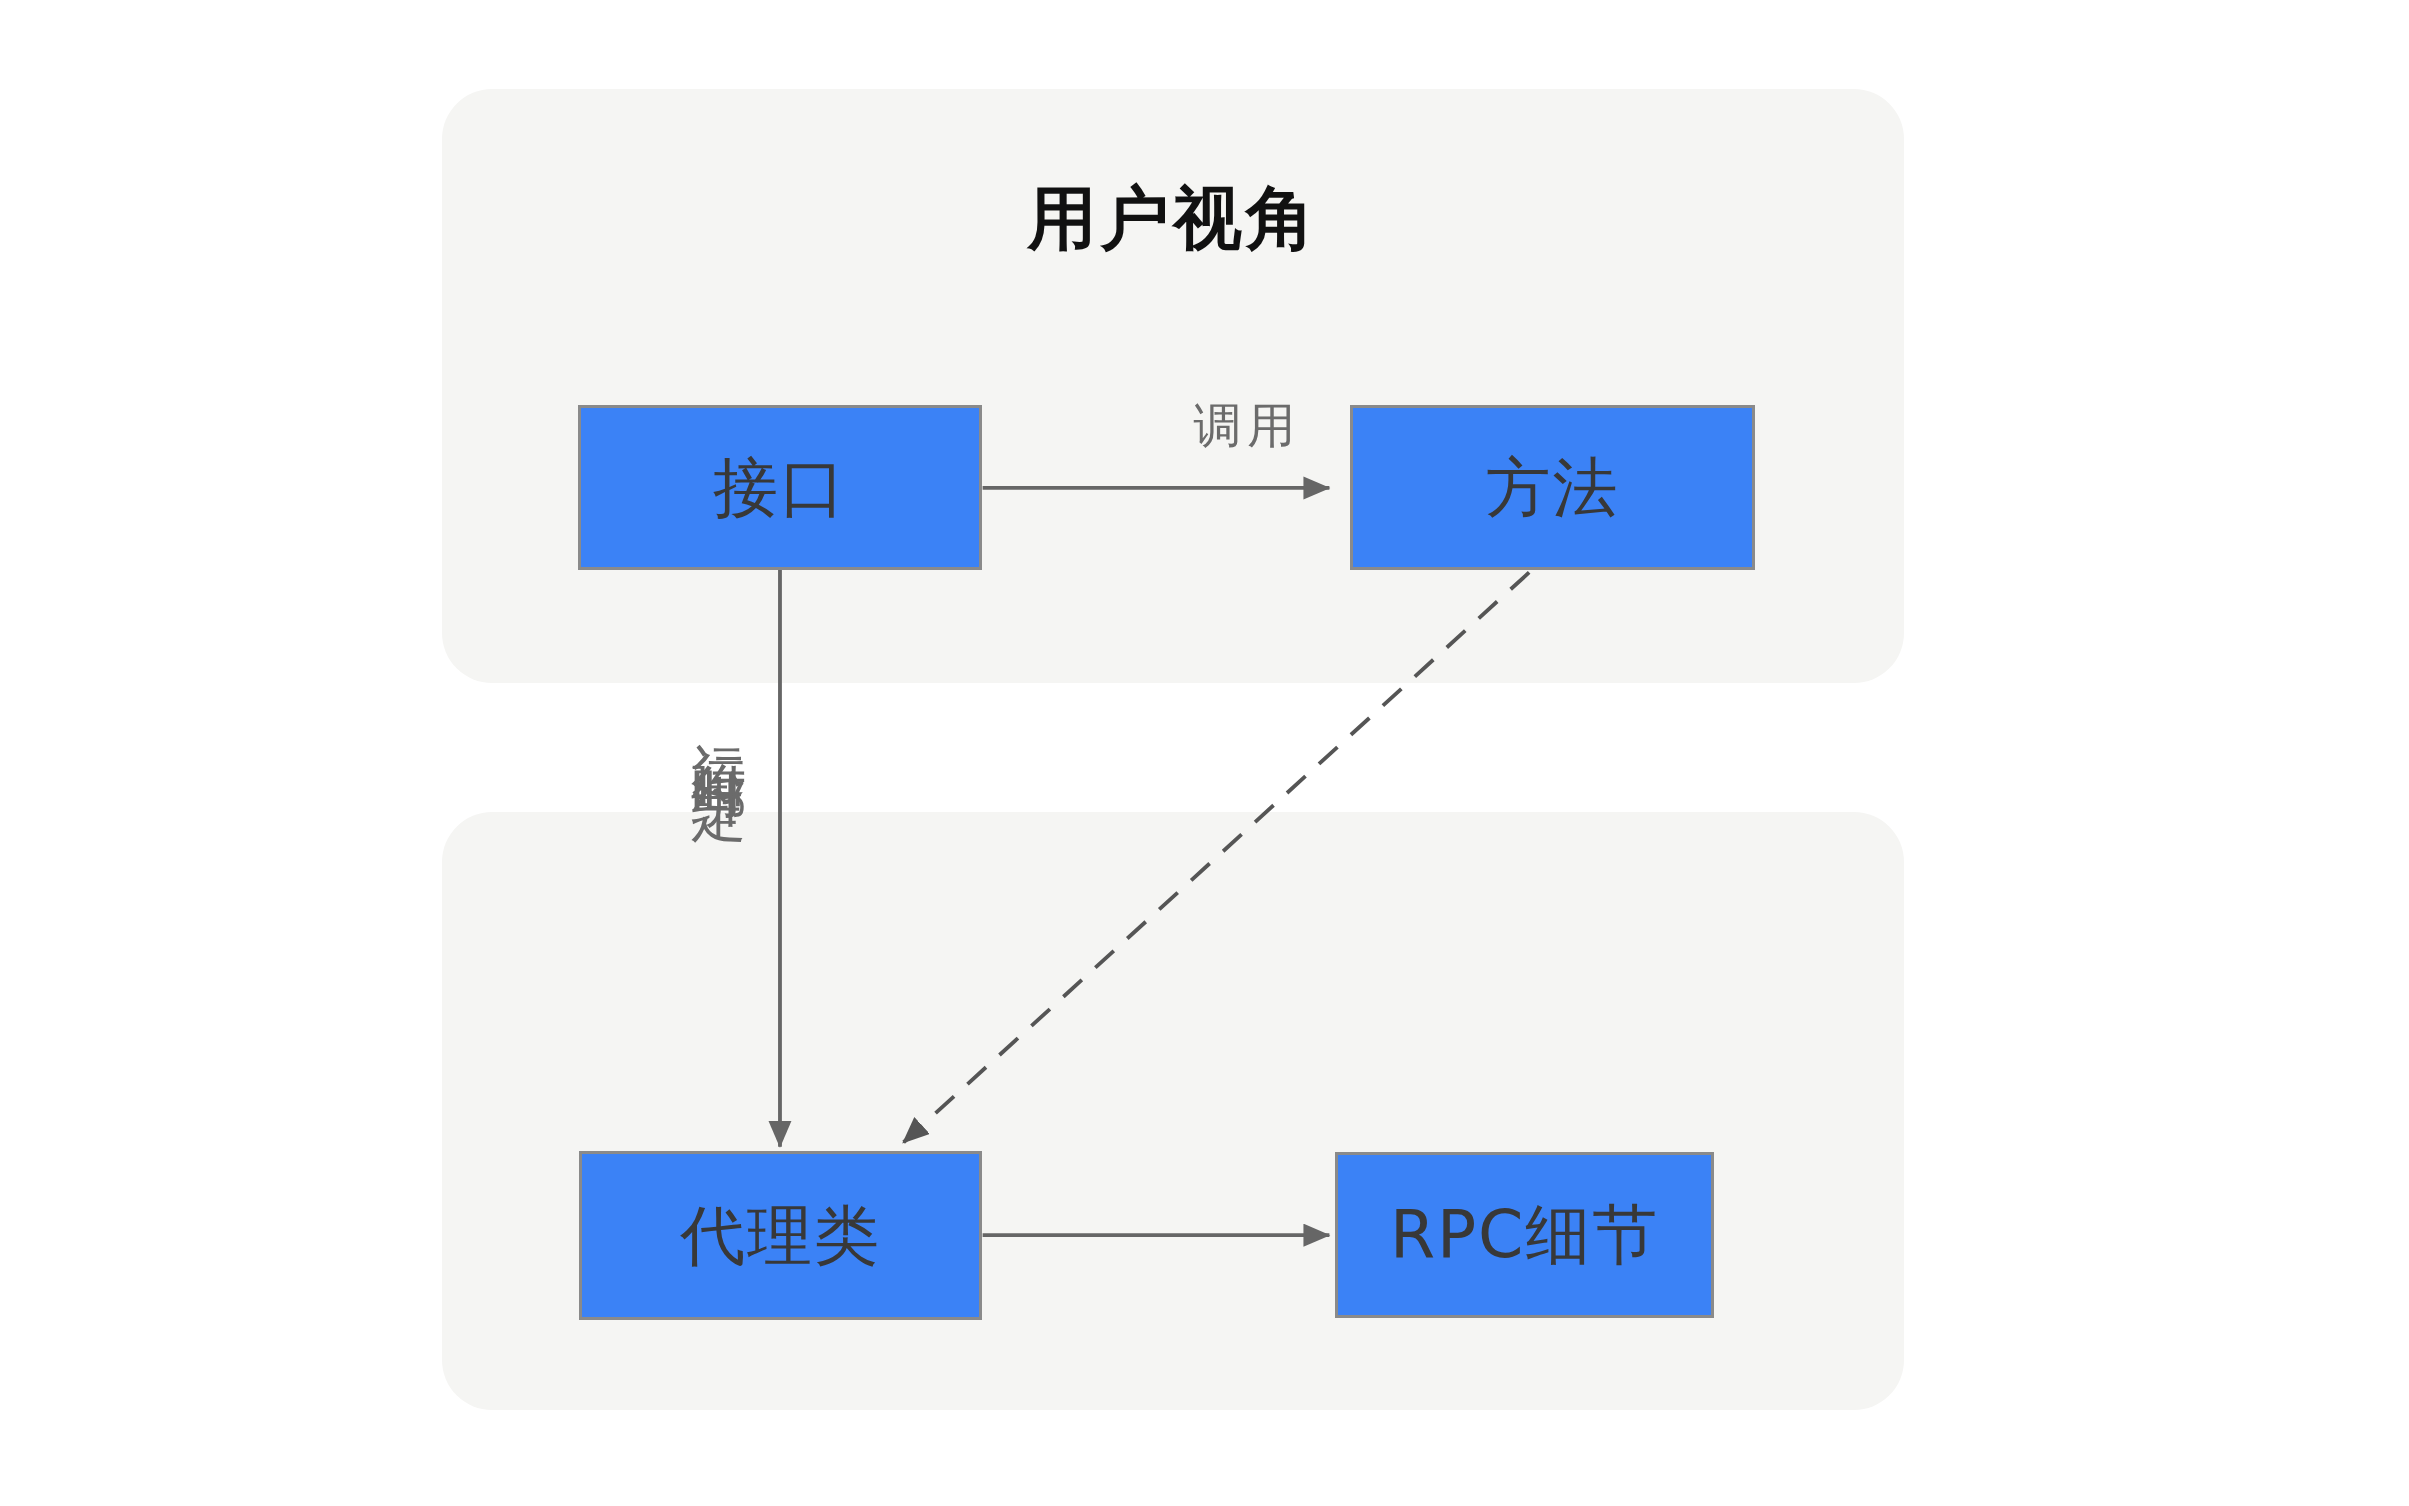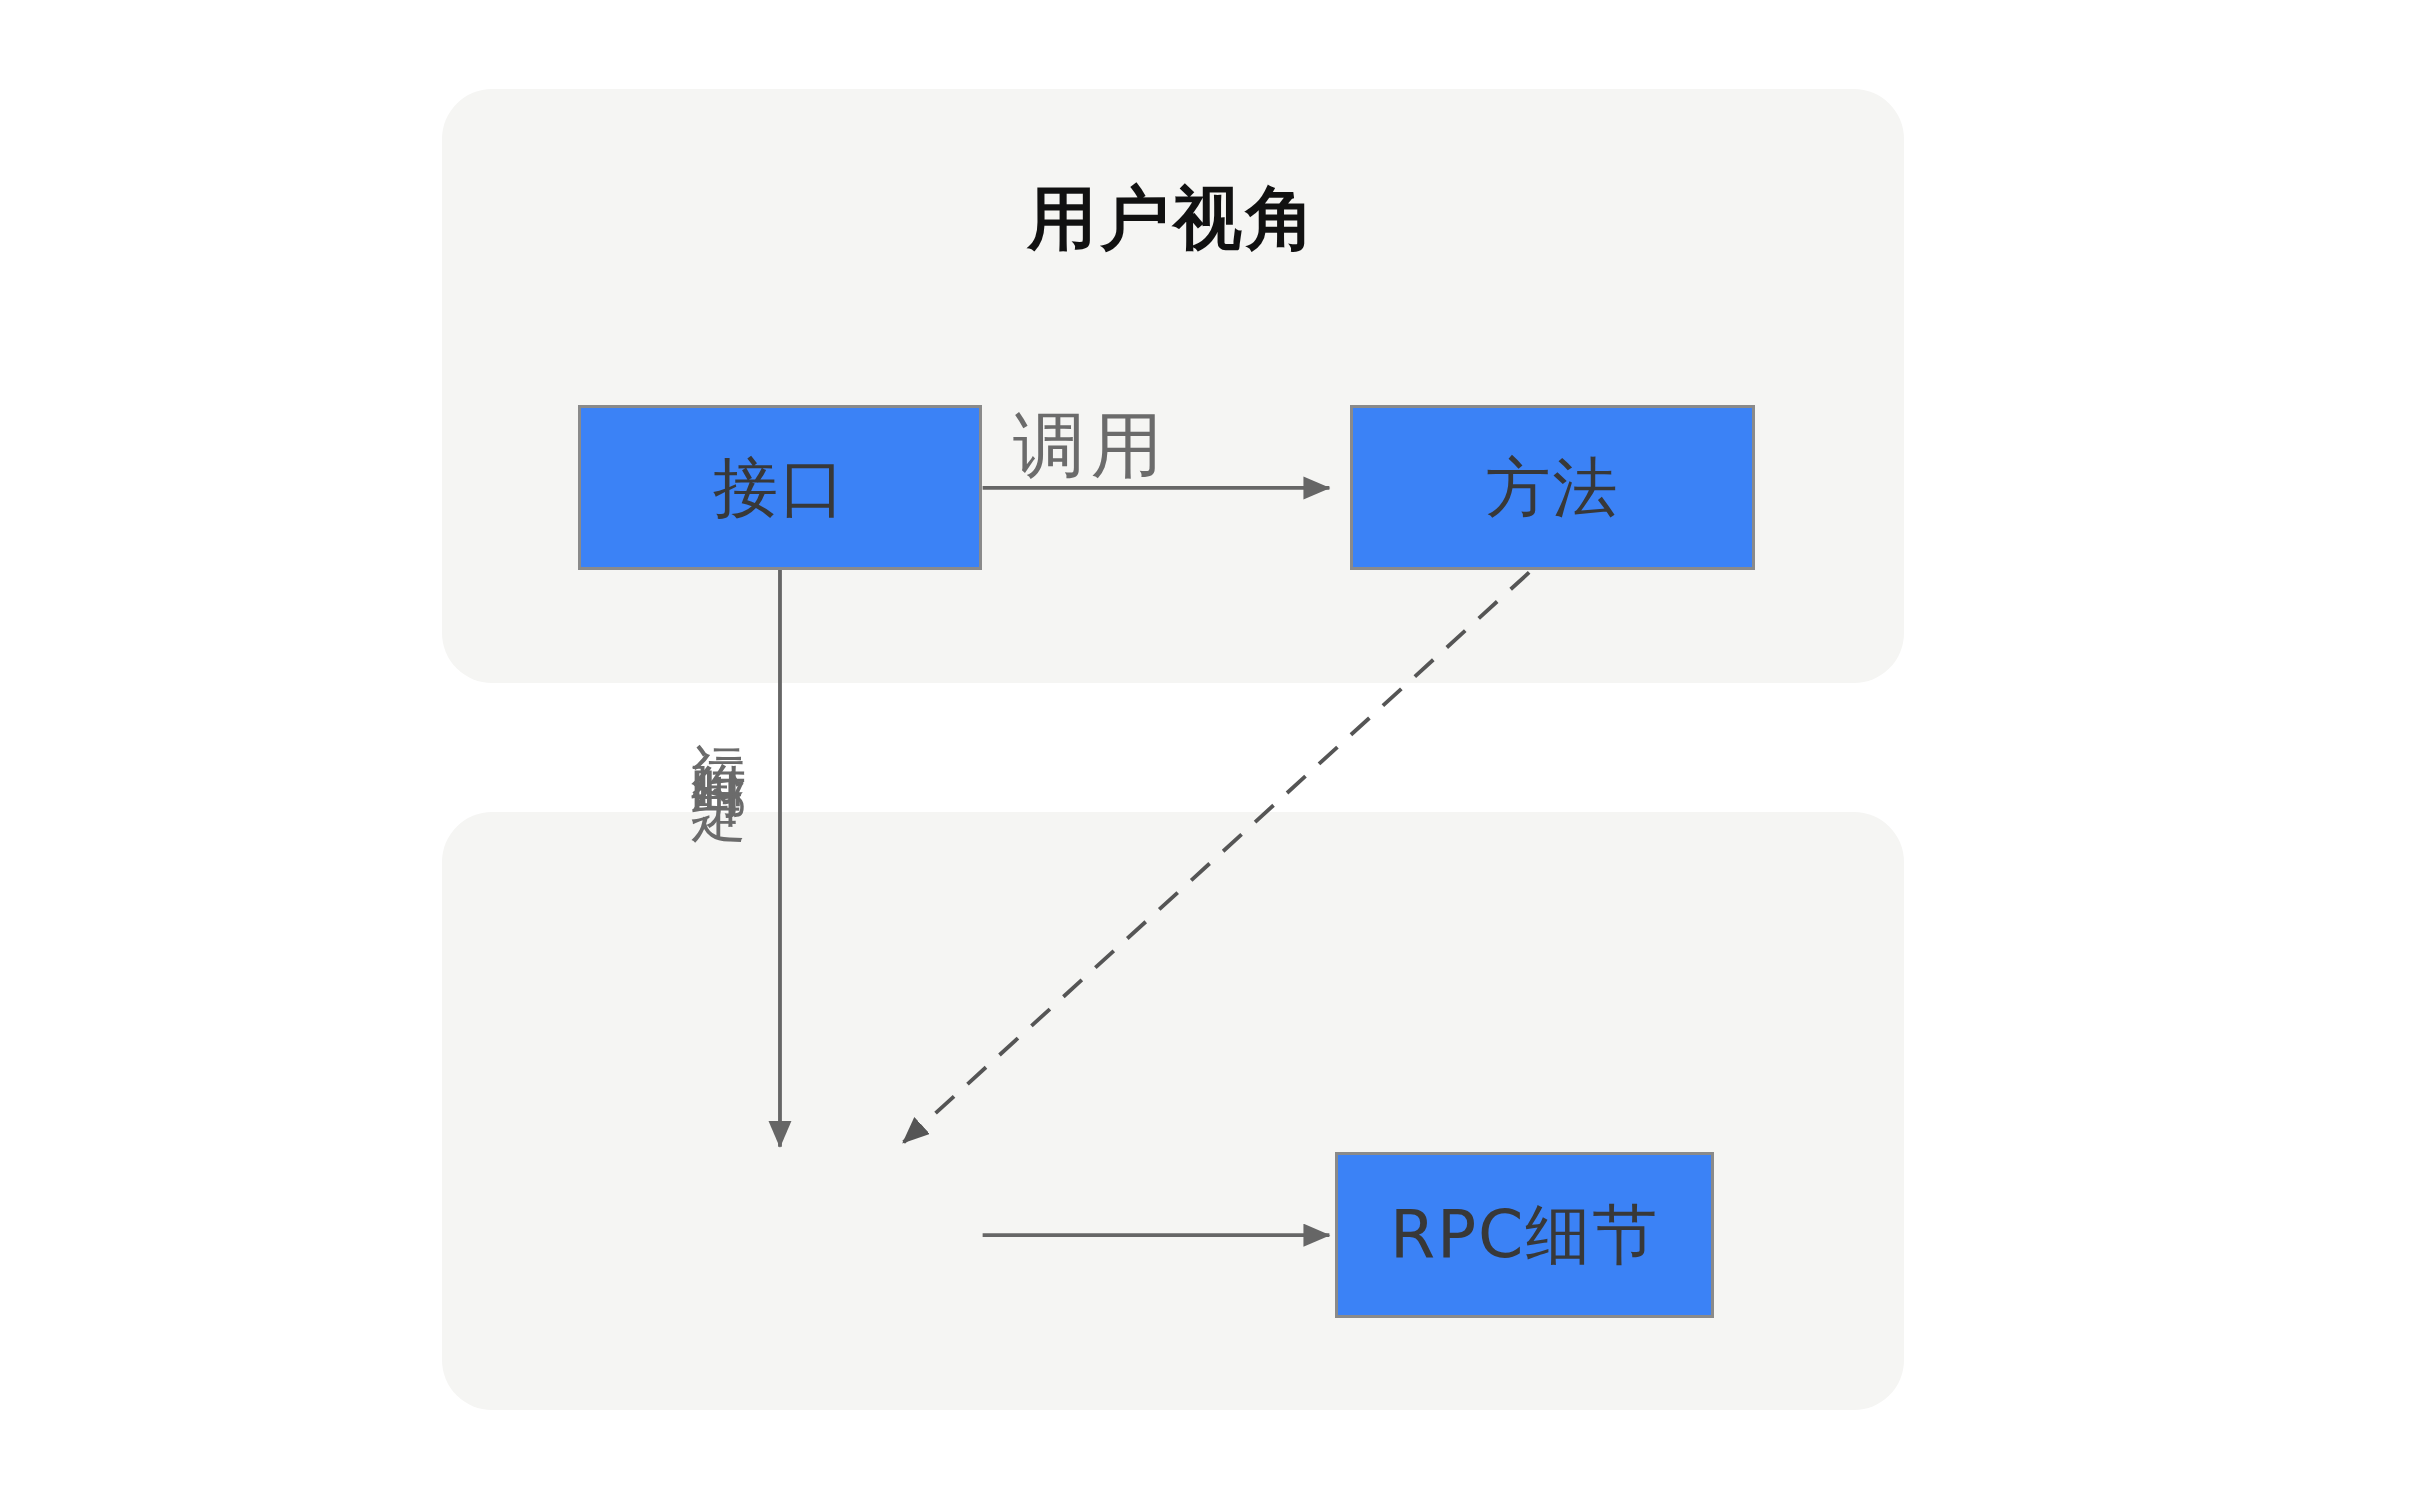--- a/index.html
+++ b/index.html
@@ -63,24 +63,24 @@
   .node-method    { left: 1335px; top: 405px;  width: 405px; height: 165px; margin-left: 15px; }
   .node-proxy     { left: 579px;  top: 1151px; width: 403px; height: 169px; }
   .node-rpc       { left: 1335px; top: 1152px; width: 379px; height: 166px; align-items: center; }
 
   .edge-label {
     position: absolute;
     color: #6B6B6B;
   }
   .call-label {
     left: 1013px;
-    top: 412px;
+    top: 392px;
     width: 288px;
-    text-align: left;
-    font-size: 72px;
+    text-align: right;
+    font-size: 48px;
     line-height: 67px;
     letter-spacing: 5.8px;
   }
   .binding-label {
     left: 688px;
     top: 699px;
     font-size: 55px;
     writing-mode: vertical-rl;
     text-orientation: upright;
     letter-spacing: 10.6px;
@@ -117,20 +117,23 @@
   </svg>
 
   <div class="node node-interface">
     <span>接口</span>
   </div>
 
   <div class="node node-method">
     <span>方法</span>
   </div>
 
+  <div class="node node-proxy">
+    <span>代理类</span>
+  </div>
 
   <div class="node node-rpc">
     <span>RPC细节</span>
   </div>
 
   <div class="edge-label call-label">调用</div>
 
   <div class="edge-label binding-label">运行时绑定</div>
 
 </div>

